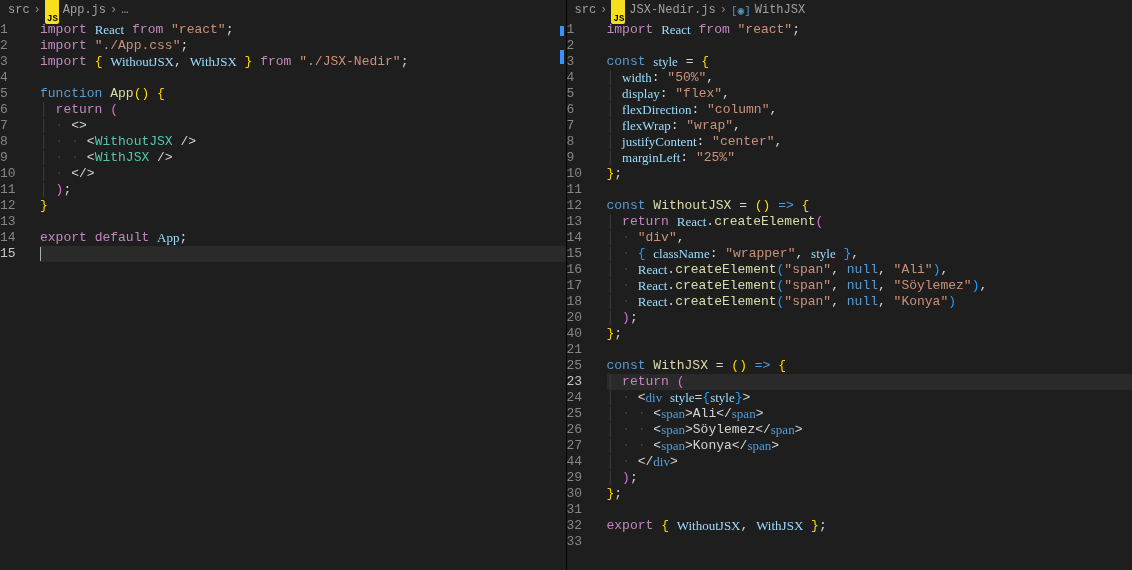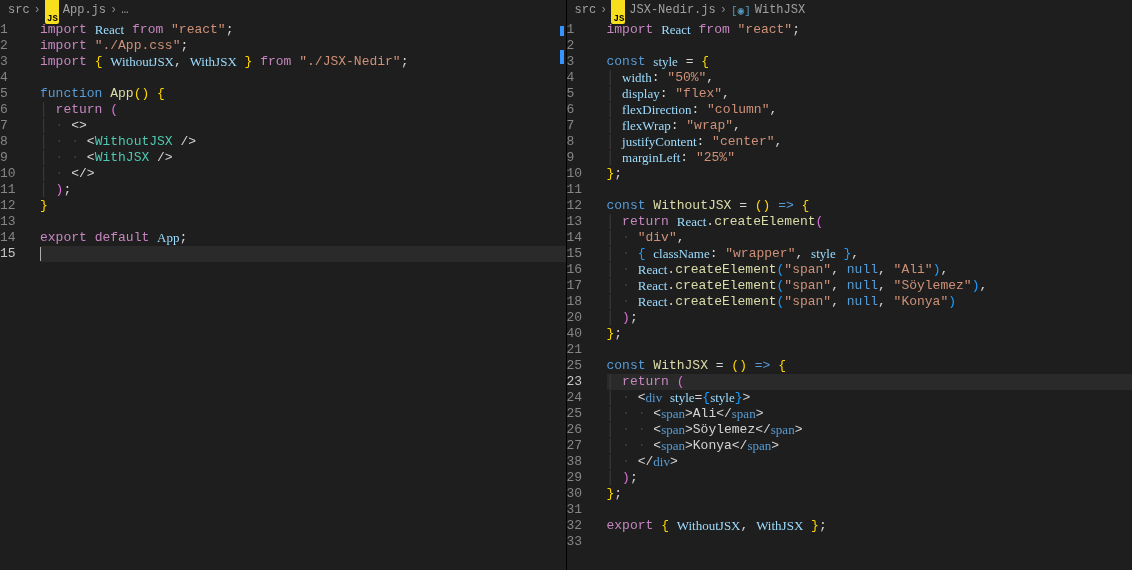--- a/index.html
+++ b/index.html
@@ -176,21 +176,21 @@
         <div class="line">18</div>
         <div class="line">20</div>
         <div class="line">40</div>
         <div class="line">21</div>
         <div class="line">25</div>
         <div class="line current">23</div>
         <div class="line">24</div>
         <div class="line">25</div>
         <div class="line">26</div>
         <div class="line">27</div>
-        <div class="line">38</div>
+        <div class="line">44</div>
         <div class="line">29</div>
         <div class="line">30</div>
         <div class="line">31</div>
         <div class="line">32</div>
         <div class="line">33</div>
       </div>
     <div class="code" id="code-right"><div class="line"><span class="k1">import</span><span class="punc"> </span><span class="id">React</span><span class="punc"> </span><span class="k1">from</span><span class="punc"> </span><span class="str">"react"</span><span class="punc">;</span></div><div class="line"></div><div class="line"><span class="k2">const</span><span class="punc"> </span><span class="id">style</span><span class="punc"> = </span><span class="brace-y">{</span></div><div class="line"><span class="guide">│ </span><span class="id">width</span><span class="punc">: </span><span class="str">"50%"</span><span class="punc">,</span></div><div class="line"><span class="guide">│ </span><span class="id">display</span><span class="punc">: </span><span class="str">"flex"</span><span class="punc">,</span></div><div class="line"><span class="guide">│ </span><span class="id">flexDirection</span><span class="punc">: </span><span class="str">"column"</span><span class="punc">,</span></div><div class="line"><span class="guide">│ </span><span class="id">flexWrap</span><span class="punc">: </span><span class="str">"wrap"</span><span class="punc">,</span></div><div class="line"><span class="guide">│ </span><span class="id">justifyContent</span><span class="punc">: </span><span class="str">"center"</span><span class="punc">,</span></div><div class="line"><span class="guide">│ </span><span class="id">marginLeft</span><span class="punc">: </span><span class="str">"25%"</span></div><div class="line"><span class="brace-y">}</span><span class="punc">;</span></div><div class="line"></div><div class="line"><span class="k2">const</span><span class="punc"> </span><span class="fn">WithoutJSX</span><span class="punc"> = </span><span class="brace-y">()</span><span class="punc"> </span><span class="k2">=&gt;</span><span class="punc"> </span><span class="brace-y">{</span></div><div class="line"><span class="guide">│ </span><span class="k1">return</span><span class="punc"> </span><span class="id">React</span><span class="punc">.</span><span class="fn">createElement</span><span class="brace-p">(</span></div><div class="line"><span class="guide">│ · </span><span class="str">"div"</span><span class="punc">,</span></div><div class="line"><span class="guide">│ · </span><span class="brace-b">{</span><span class="punc"> </span><span class="id">className</span><span class="punc">: </span><span class="str">"wrapper"</span><span class="punc">, </span><span class="id">style</span><span class="punc"> </span><span class="brace-b">}</span><span class="punc">,</span></div><div class="line"><span class="guide">│ · </span><span class="id">React</span><span class="punc">.</span><span class="fn">createElement</span><span class="brace-b">(</span><span class="str">"span"</span><span class="punc">, </span><span class="k2">null</span><span class="punc">, </span><span class="str">"Ali"</span><span class="brace-b">)</span><span class="punc">,</span></div><div class="line"><span class="guide">│ · </span><span class="id">React</span><span class="punc">.</span><span class="fn">createElement</span><span class="brace-b">(</span><span class="str">"span"</span><span class="punc">, </span><span class="k2">null</span><span class="punc">, </span><span class="str">"Söylemez"</span><span class="brace-b">)</span><span class="punc">,</span></div><div class="line"><span class="guide">│ · </span><span class="id">React</span><span class="punc">.</span><span class="fn">createElement</span><span class="brace-b">(</span><span class="str">"span"</span><span class="punc">, </span><span class="k2">null</span><span class="punc">, </span><span class="str">"Konya"</span><span class="brace-b">)</span></div><div class="line"><span class="guide">│ </span><span class="brace-p">)</span><span class="punc">;</span></div><div class="line"><span class="brace-y">}</span><span class="punc">;</span></div><div class="line"></div><div class="line"><span class="k2">const</span><span class="punc"> </span><span class="fn">WithJSX</span><span class="punc"> = </span><span class="brace-y">()</span><span class="punc"> </span><span class="k2">=&gt;</span><span class="punc"> </span><span class="brace-y">{</span></div><div class="line current"><span class="guide">│ </span><span class="k1">return</span><span class="punc"> </span><span class="brace-p">(</span></div><div class="line"><span class="guide">│ · </span><span class="punc">&lt;</span><span class="tag">div</span><span class="punc"> </span><span class="id">style</span><span class="punc">=</span><span class="brace-b">{</span><span class="id">style</span><span class="brace-b">}</span><span class="punc">&gt;</span></div><div class="line"><span class="guide">│ · · </span><span class="punc">&lt;</span><span class="tag">span</span><span class="punc">&gt;</span><span class="punc">Ali</span><span class="punc">&lt;/</span><span class="tag">span</span><span class="punc">&gt;</span></div><div class="line"><span class="guide">│ · · </span><span class="punc">&lt;</span><span class="tag">span</span><span class="punc">&gt;</span><span class="punc">Söylemez</span><span class="punc">&lt;/</span><span class="tag">span</span><span class="punc">&gt;</span></div><div class="line"><span class="guide">│ · · </span><span class="punc">&lt;</span><span class="tag">span</span><span class="punc">&gt;</span><span class="punc">Konya</span><span class="punc">&lt;/</span><span class="tag">span</span><span class="punc">&gt;</span></div><div class="line"><span class="guide">│ · </span><span class="punc">&lt;/</span><span class="tag">div</span><span class="punc">&gt;</span></div><div class="line"><span class="guide">│ </span><span class="brace-p">)</span><span class="punc">;</span></div><div class="line"><span class="brace-y">}</span><span class="punc">;</span></div><div class="line"></div><div class="line"><span class="k1">export</span><span class="punc"> </span><span class="brace-y">{</span><span class="punc"> </span><span class="id">WithoutJSX</span><span class="punc">, </span><span class="id">WithJSX</span><span class="punc"> </span><span class="brace-y">}</span><span class="punc">;</span></div><div class="line"></div></div>
   </div>
 </div>
 

